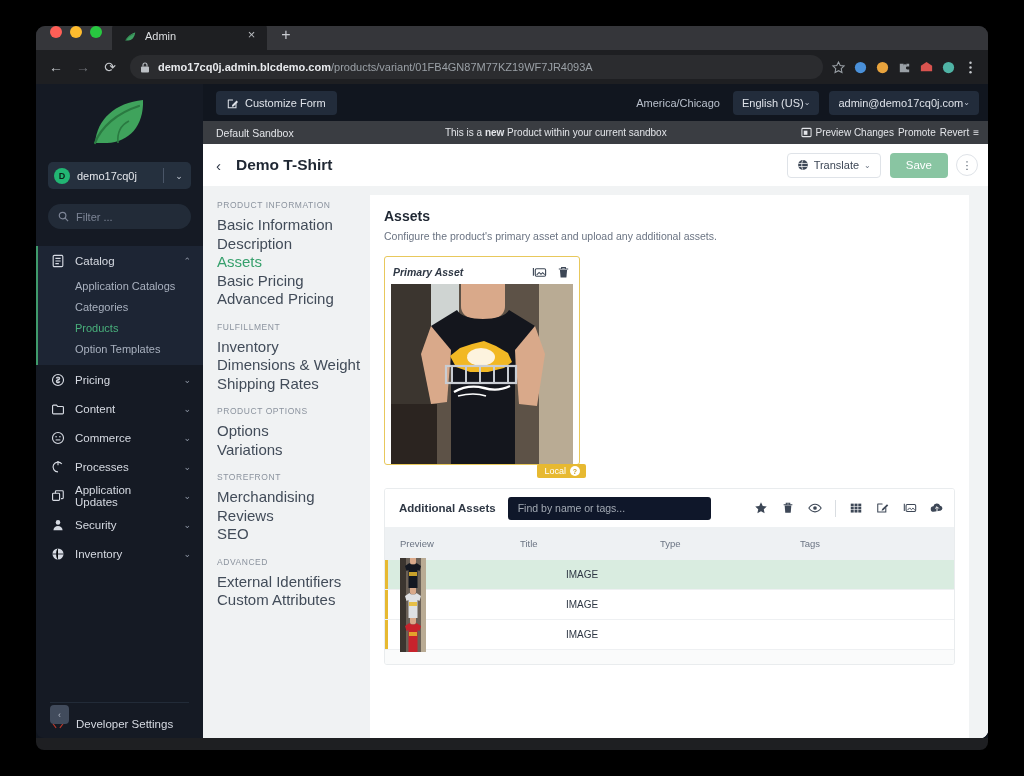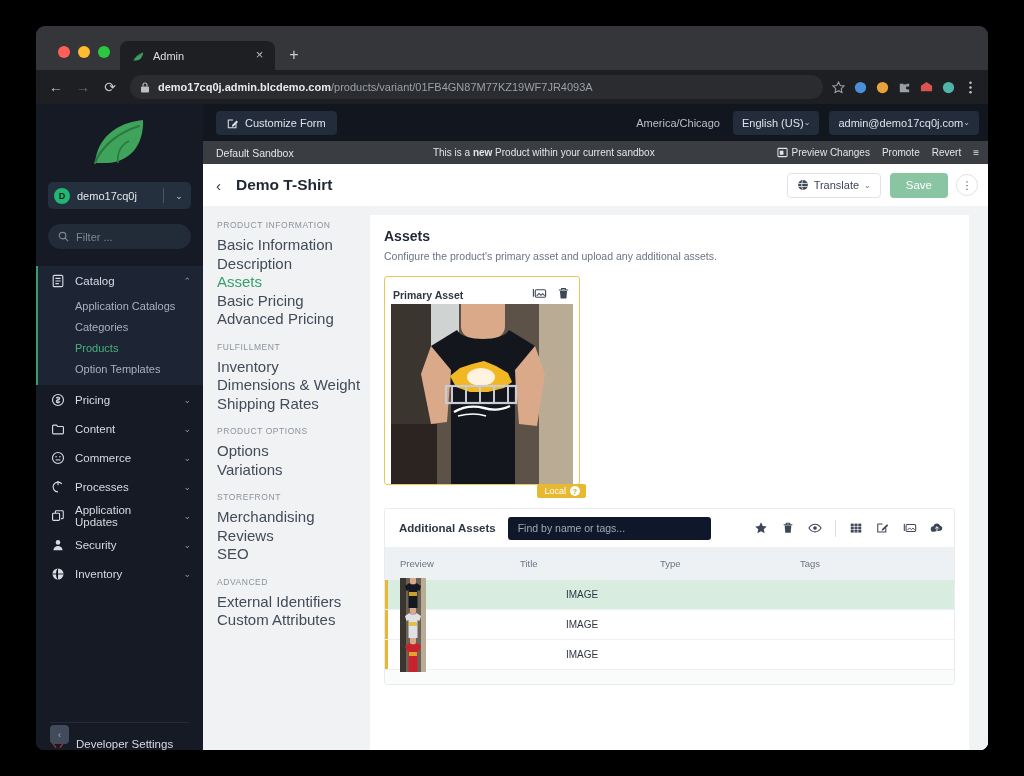--- a/index.html
+++ b/index.html
@@ -16,25 +16,25 @@
     left: 36px; top: 26px;
     width: 952px; height: 724px;
     background: #1e1f22;
     border-radius: 9px 9px 8px 8px;
     overflow: hidden;
   }
 
   
   #tab-strip {
     position: relative;
-    height: 44px;
+    height: 24px;
     background: #35363a;
     display: flex;
     align-items: flex-end;
-    padding-left: 20px;
+    padding-left: 12px;
   }
   .traffic-lights { display: flex; gap: 8px; align-items: center; height: 36px; padding: 0 10px 0 2px; }
   .tl { width: 12px; height: 12px; border-radius: 50%; }
   .tl.red { background: #ff5f57; }
   .tl.yellow { background: #febc2e; }
   .tl.green { background: #28c840; }
 
   #tab-active {
     height: 29px;
     min-width: 155px;
@@ -209,21 +209,21 @@
   
   #sandbox-bar {
     height: 23px; flex: none;
     background: #3a3d42;
     display: flex; align-items: center;
     padding: 0 9px 0 13px;
   }
   #sandbox-name { color: #e3e5e9; font-size: 10.5px; width: 215px; }
   #sandbox-msg { flex: 1; color: #e3e5e9; font-size: 10px; text-align: center; padding-right: 120px; }
   #sandbox-msg b { font-weight: 700; }
-  #sandbox-actions { display: flex; align-items: center; gap: 12px; }
+  #sandbox-actions { display: flex; align-items: center; gap: 4px; }
   .sb-action { color: #e3e5e9; font-size: 10px; display: flex; align-items: center; gap: 4px; }
 
   
   #page {
     flex: 1;
     background: #ffffff;
     margin-left: 0;
     display: flex; flex-direction: column;
     min-height: 0;
     border-bottom-right-radius: 8px;
@@ -300,22 +300,22 @@
   
   #primary-asset-card {
     margin-top: 14px;
     width: 196px;
     border: 1px solid #e8c85c;
     border-radius: 3px;
     padding: 6px 6px 0 6px;
     position: relative;
   }
   #primary-asset-head {
-    display: flex; align-items: flex-end;
-    height: 18px; padding: 0 2px;
+    display: flex; align-items: center;
+    height: 18px; padding: 0 2px; font-style: italic;
   }
   #primary-asset-label { color: #2e3744; font-size: 10.5px; font-weight: 600; flex: 1; }
   .pa-ic { width: 15px; height: 15px; margin-left: 9px; display:block; }
 
   #primary-asset-img {
     margin-top: 3px;
     width: 182px; height: 180px;
     position: relative; overflow: hidden;
     background: #6b6157;
   }

